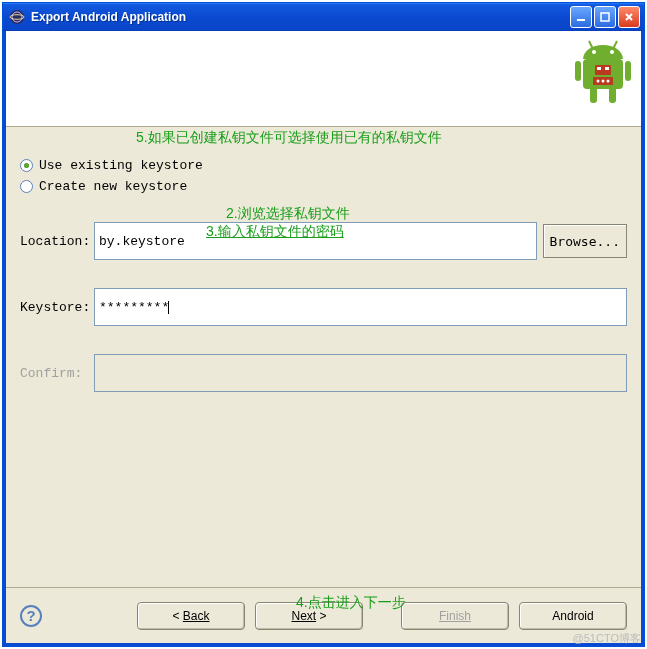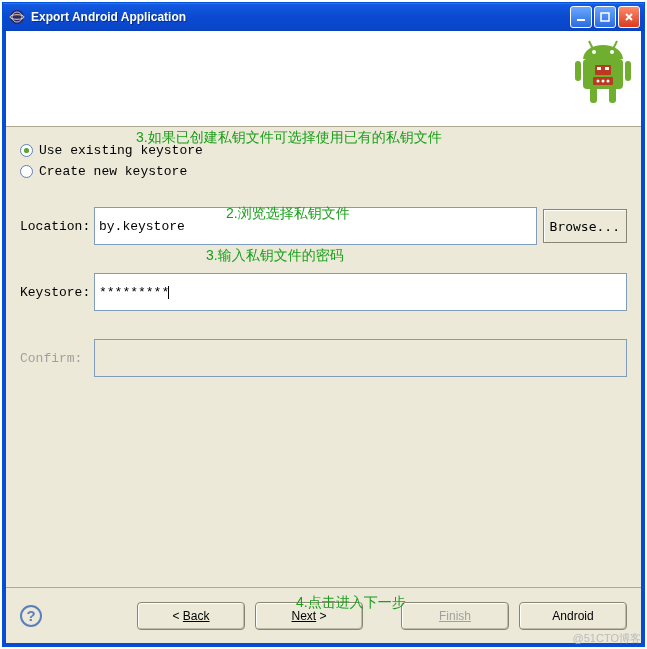--- a/index.html
+++ b/index.html
@@ -198,23 +198,23 @@
           <rect x="30" y="28" width="4" height="3" fill="#fff"></rect>
           <circle cx="23" cy="42" r="1.5" fill="#fff"></circle>
           <circle cx="28" cy="42" r="1.5" fill="#fff"></circle>
           <circle cx="33" cy="42" r="1.5" fill="#fff"></circle>
         </svg>
       </div>
     </div>
 
     <div class="content">
 
-      <div class="annot" style="left:130px; top:2px;">3.如果已创建私钥文件可选择使用已有的私钥文件</div>
-
-      <div class="radio-row" style="margin-top:6px;">
+      <div class="annot" style="left:130px; top:2px;">5.如果已创建私钥文件可选择使用已有的私钥文件</div>
+
+      <div class="radio-row" style="margin-top:21px;">
         <span class="radio checked"></span>
         <span>Use existing keystore</span>
       </div>
       <div class="radio-row">
         <span class="radio"></span>
         <span>Create new keystore</span>
       </div>
 
       <div class="form-row">
         <span class="form-label">Location:</span>
@@ -227,21 +227,21 @@
       </div>
       <div class="annot" style="left:220px; top:78px;">2.浏览选择私钥文件</div>
 
       <div class="form-row">
         <span class="form-label">Keystore:</span>
         <div class="text-input">
           <span>*********</span>
             <span class="cursor-bar"></span>
         </div>
       </div>
-      <div class="annot" style="left:200px; top:120px;">3.输入私钥文件的密码</div>
+      <div class="annot" style="left:200px; top:96px;text-decoration:underline;">3.输入私钥文件的密码</div>
 
       <div class="form-row">
         <span class="form-label disabled-label">Confirm:</span>
         <div class="text-input disabled">
           <span></span>
         </div>
       </div>
 
     </div>
 

